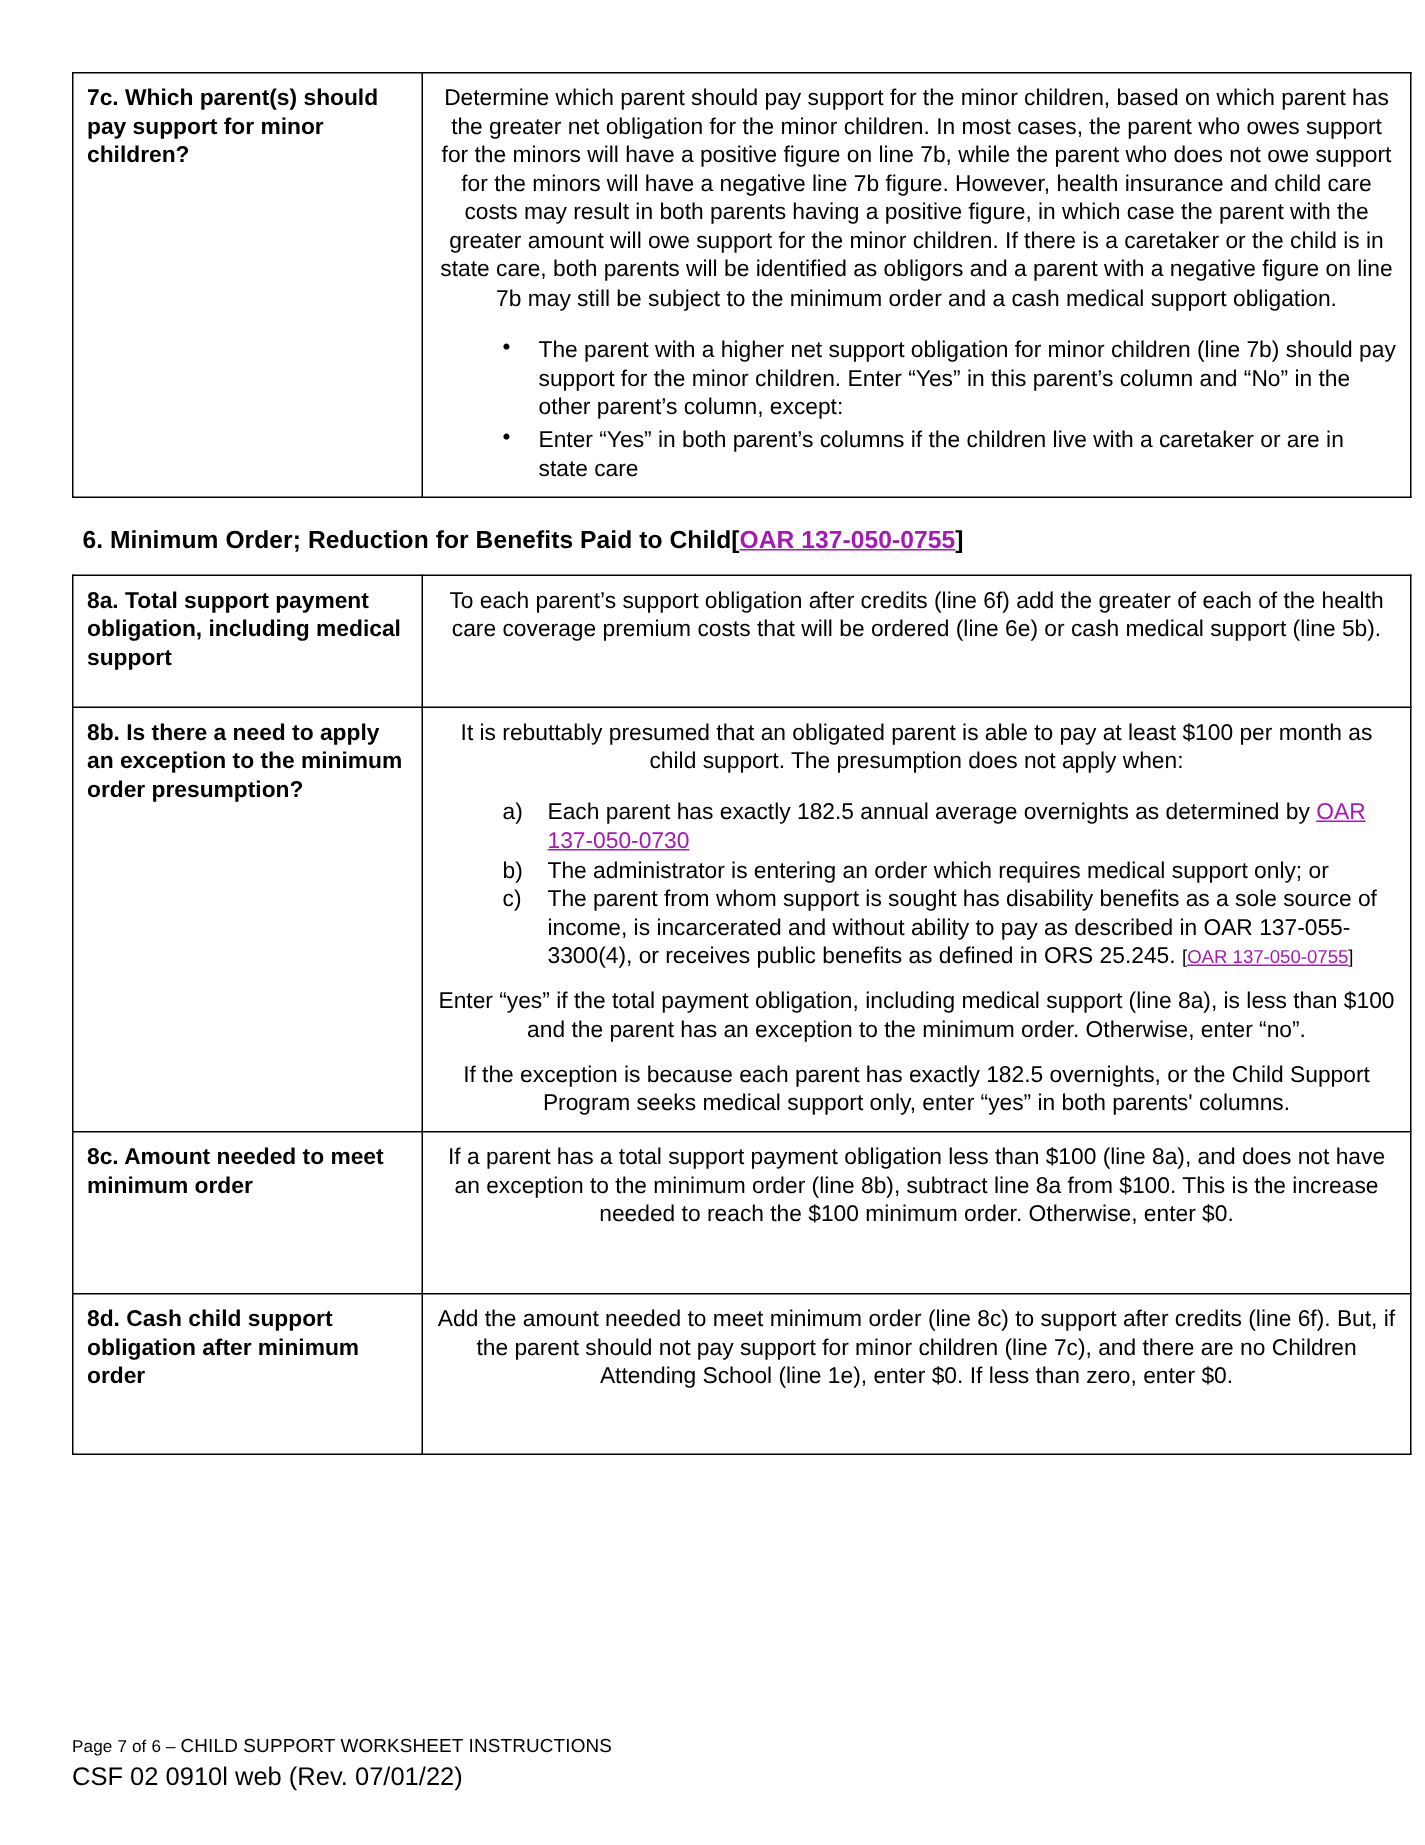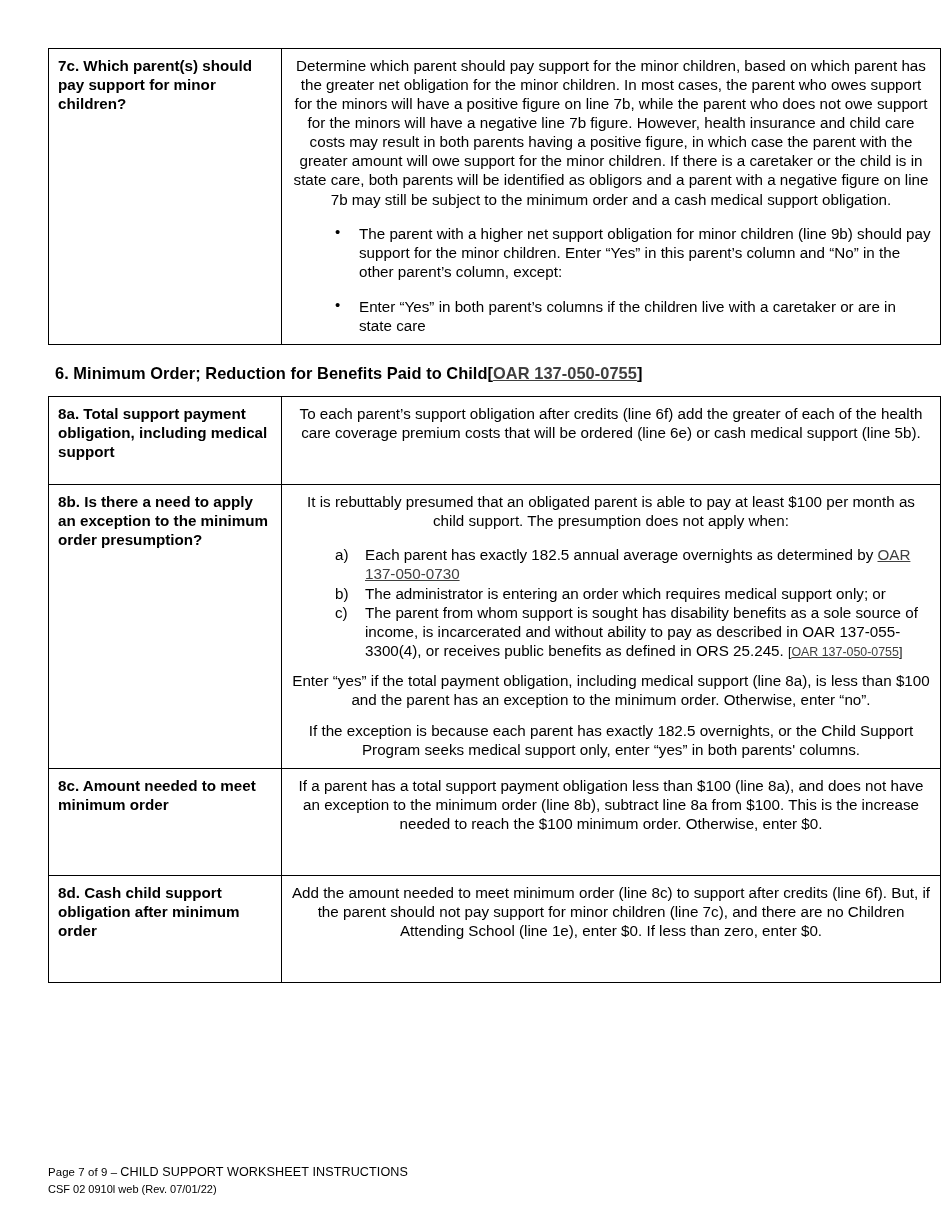--- a/index.html
+++ b/index.html
@@ -59,21 +59,21 @@
     margin: 15px 0 0 0;
     padding: 0 0 0 44px;
     list-style: none;
   }
   ul.bul li {
     position: relative;
     padding-left: 24px;
     margin: 0;
   }
   ul.bul li + li {
-    margin-top: 16px;
+    margin-top: 3px;
   }
   ul.bul li::before {
     content: "\2022";
     position: absolute;
     left: 0;
     top: -1px;
     font-size: 15px;
   }
 
   
@@ -90,21 +90,21 @@
   }
   ol.alpha li::before {
     content: counter(alpha, lower-alpha) ")";
     position: absolute;
     left: 0;
     top: 0;
   }
 
   
   a.oar {
-    color: #404040;
+    color: #a21caf;
     text-decoration: underline;
     margin-top: 12px;
   }
   .oar-small {
     font-size: 12.4px;
   }
 
   
   .section-heading {
     font-size: 16.4px;
@@ -124,37 +124,37 @@
     line-height: 1.3;
   }
   .footer .line1 {
     font-size: 12.6px;
     letter-spacing: 0.1px;
   }
   .footer .line1 .pg {
     font-size: 11.4px;
   }
   .footer .line2 {
-    font-size: 11px;
+    font-size: 17px;
     margin-top: 1px;
   }
 </style>
 </head>
 <body>
 
 <div class="page">
 
   <table class="instr">
     <tbody>
       <tr>
         <td class="term">7c. Which parent(s) should pay support for minor children?</td>
         <td class="desc">
           <p>Determine which parent should pay support for the minor children, based on which parent has the greater net obligation for the minor children. In most cases, the parent who owes support for the minors will have a positive figure on line 7b, while the parent who does not owe support for the minors will have a negative line 7b figure. However, health insurance and child care costs may result in both parents having a positive figure, in which case the parent with the greater amount will owe support for the minor children. If there is a caretaker or the child is in state care, both parents will be identified as obligors and a parent with a negative figure on line 7b may still be subject to the minimum order and a cash medical support obligation.</p>
           <ul class="bul">
-            <li>The parent with a higher net support obligation for minor children (line 9b) should pay support for the minor children. Enter “Yes” in this parent’s column and “No” in the other parent’s column, except:</li>
+            <li>The parent with a higher net support obligation for minor children (line 7b) should pay support for the minor children. Enter “Yes” in this parent’s column and “No” in the other parent’s column, except:</li>
             <li>Enter “Yes” in both parent’s columns if the children live with a caretaker or are in state care</li>
           </ul>
         </td>
       </tr>
     </tbody>
   </table>
 
   <div class="section-heading"><span>6. Minimum Order; Reduction for Benefits Paid to Child</span><span class="brk">[</span><a class="oar" href="#">OAR 137-050-0755</a><span class="brk">]</span></div>
 
   <table class="instr">
@@ -195,17 +195,17 @@
         <td class="desc">
           <p>Add the amount needed to meet minimum order (line 8c) to support after credits (line 6f). But, if the parent should not pay support for minor children (line 7c), and there are no Children Attending School (line 1e), enter $0. If less than zero, enter $0.</p>
           <p style="margin-top:14px;">&nbsp;</p>
         </td>
       </tr>
 
     </tbody>
   </table>
 
   <div class="footer">
-    <div class="line1"><span class="pg">Page 7 of 9</span><span class="pg"> – </span><span>CHILD SUPPORT WORKSHEET INSTRUCTIONS</span></div>
+    <div class="line1"><span class="pg">Page 7 of 6</span><span class="pg"> – </span><span>CHILD SUPPORT WORKSHEET INSTRUCTIONS</span></div>
     <div class="line2">CSF 02 0910l web (Rev. 07/01/22)</div>
   </div>
 
 </div>
 
 </body></html>

